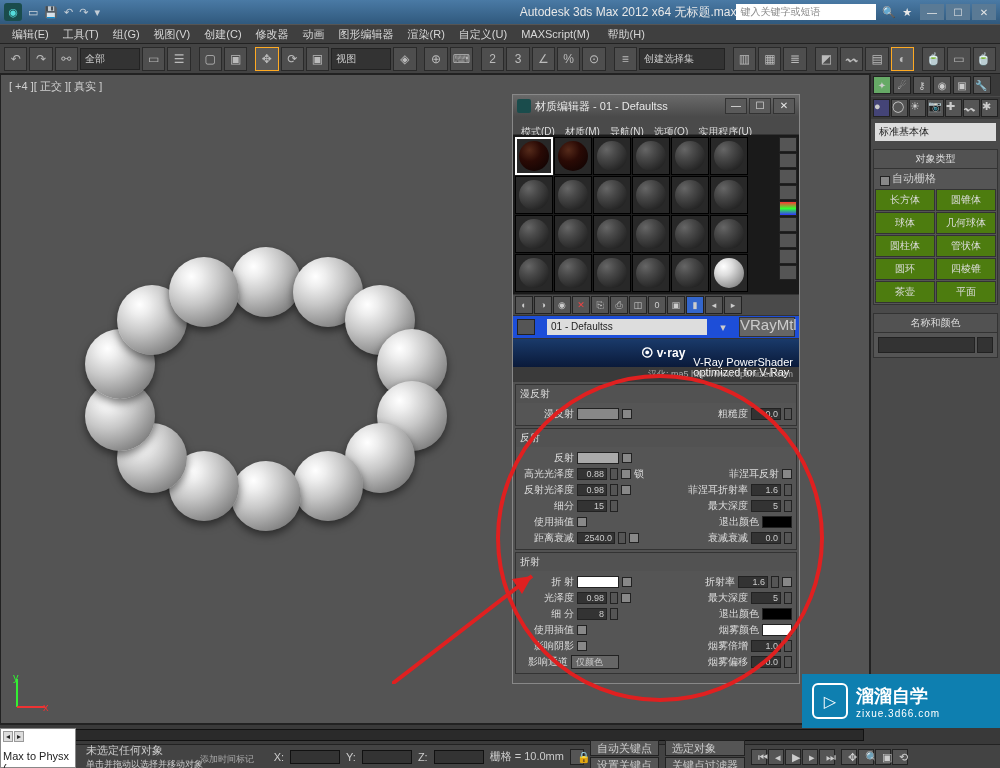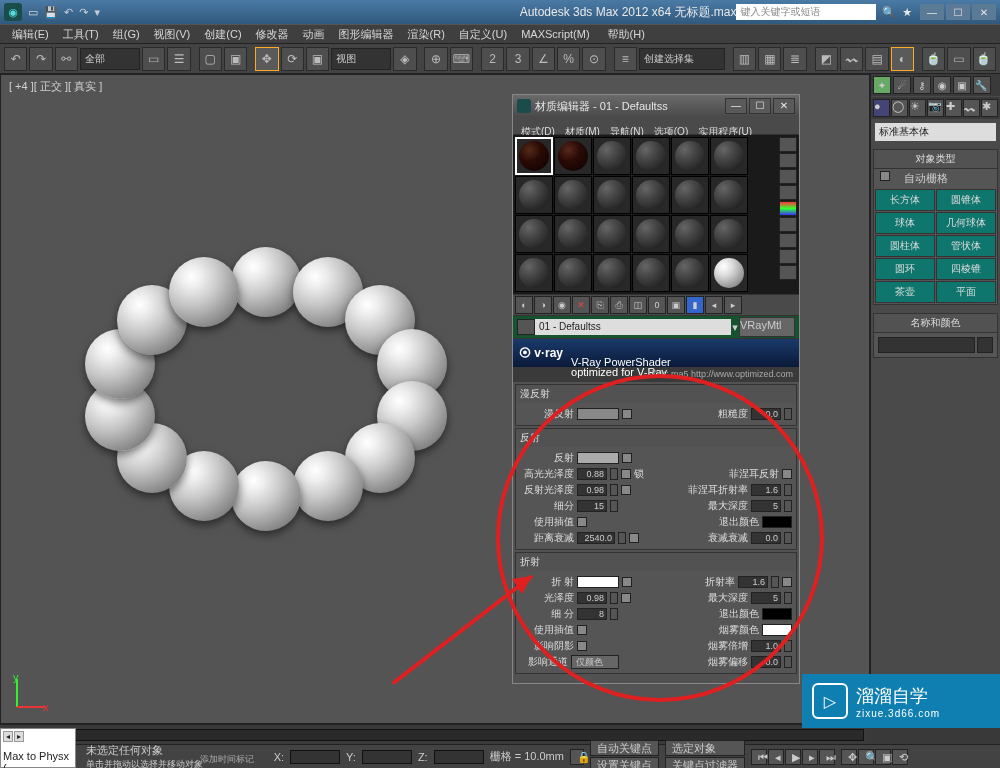--- a/index.html
+++ b/index.html
@@ -39,23 +39,23 @@
 
 
 .rpanel{width:130px;background:#4a4a4a;border-left:1px solid #222;display:flex;flex-direction:column;}
 .rpanel-tabs{height:22px;background:#3a3a3a;display:flex;align-items:center;gap:2px;padding:0 2px;}
 .rpanel-tabs .rt{width:18px;height:18px;background:#555;border:1px solid #222;display:flex;align-items:center;justify-content:center;font-size:10px;}
 .rpanel-sub{height:22px;background:#3a3a3a;display:flex;gap:1px;padding:0 2px;align-items:center;margin-top:1px;}
 .rpanel-sub .rt{width:18px;height:18px;background:#555;border:1px solid #222;}
 .rdrop{margin:4px;height:18px;background:#ddd;color:#222;display:flex;align-items:center;padding:0 4px;font-size:10px;}
 .rsection{margin:4px 2px;background:#555;border:1px solid #333;}
 .rsection-h{background:#525252;text-align:center;padding:2px;font-size:10px;color:#ddd;border-bottom:1px solid #333;}
-.rcheck{display:flex;align-items:flex-start;gap:14px;padding:2px 6px;font-size:10px;}
+.rcheck{display:flex;align-items:flex-end;gap:2px;padding:2px 6px;font-size:10px;}
 .rgrid{display:grid;grid-template-columns:1fr 1fr;gap:1px;padding:1px;}
-.rbtn{background:#0f766e;border:1px solid #333;text-align:center;padding:3px 2px;font-size:10px;color:#ddd;cursor:pointer;}
+.rbtn{background:#4d7c0f;border:1px solid #333;text-align:center;padding:3px 2px;font-size:10px;color:#ddd;cursor:pointer;}
 .rinput{margin:4px;height:16px;background:#333;border:1px solid #222;}
 
 
 .mat-editor{position:absolute;left:512px;top:94px;width:288px;height:590px;background:#4a4a4a;border:1px solid #888;display:flex;flex-direction:column;z-index:10;}
 .mat-title{height:22px;background:linear-gradient(#6a6a6a,#4a4a4a);display:flex;align-items:center;padding:8px 4px;color:#e8e8e8;}
 .mat-title .ticon{width:14px;height:14px;background:#1a4c4c;border-radius:2px;margin-right:4px;}
 .mat-title .tt{flex:1;font-size:11px;}
 .mat-title .wb{width:22px;height:16px;background:#5a5a5a;border:1px solid #333;margin-left:2px;text-align:center;font-size:10px;line-height:14px;}
 .mat-menu{height:18px;background:#4a4a4a;display:flex;gap:2px;padding:0 4px;align-items:center;border-bottom:1px solid #333;}
 .mat-menu span{padding:1px 4px;font-size:10px;color:#ddd;margin-top:12px;}
@@ -63,26 +63,26 @@
 .slot-grid{display:grid;grid-template-columns:repeat(6,38px);grid-template-rows:repeat(4,38px);gap:1px;flex:1;}
 .slot{background:#282828;border:1px solid #000;display:flex;align-items:center;justify-content:center;position:relative;}
 .slot.sel{border:2px solid #fff;}
 .sphere{width:30px;height:30px;border-radius:50%;background:radial-gradient(circle at 32% 28%,#666 0%,#4a4a4a 30%,#222 80%,#111 100%);}
 .sphere.white{background:radial-gradient(circle at 32% 28%,#fff 0%,#ddd 30%,#888 80%,#444 100%);}
 .sphere.black{background:radial-gradient(circle at 35% 30%,#552a1a 0%,#2a0a05 40%,#0a0202 100%);}
 .slot-side{width:18px;display:flex;flex-direction:column;gap:1px;margin-left:2px;}
 .slot-side .sb{height:15px;background:#555;border:1px solid #222;}
 .mat-tools{height:22px;background:#4a4a4a;display:flex;align-items:center;gap:1px;padding:0 2px;border-top:1px solid #333;border-bottom:1px solid #333;}
 .mat-tools .mt{width:18px;height:18px;background:#555;border:1px solid #222;font-size:9px;display:flex;align-items:center;justify-content:center;}
-.mat-name{height:22px;display:flex;align-items:center;gap:0;padding:0 4px;background:#14532d;}
+.mat-name{height:22px;display:flex;align-items:center;gap:12px;padding:0 4px;background:#1d4ed8;}
 .mat-name .picker{width:18px;height:16px;background:#555;border:1px solid #222;}
 .mat-name .nameinput{flex:1;height:16px;background:#ddd;color:#222;padding:0 4px;font-size:10px;line-height:16px;}
-.mat-name .typebtn{width:56px;height:20px;background:#666;border:1px solid #333;font-size:11px;line-height:14px;}
+.mat-name .typebtn{width:56px;height:20px;background:#666;border:1px solid #333;font-size:15px;line-height:14px;}
 .mat-body{flex:1;overflow:hidden;background:#525252;border-top:1px solid #333;position:relative;}
-.vray-banner{height:28px;background:linear-gradient(#1a3a6a,#0a1a3a);display:flex;align-items:center;padding:0 6px;color:#fff;font-size:10px;}
+.vray-banner{height:28px;background:linear-gradient(#1a3a6a,#0a1a3a);display:flex;align-items:center;padding:0 6px;color:#fff;font-size:10px;justify-content:flex-end;}
 .vray-banner .vlogo{font-weight:bold;font-size:12px;margin-right:8px;}
 .vray-banner .vtext{font-size:9px;line-height:10px;margin-top:28px;}
 .vray-sub{background:#3a3a3a;padding:1px 6px;font-size:9px;color:#aaa;text-align:right;}
 .group{margin:2px;border:1px solid #333;background:#555;}
 .group-h{background:#525252;padding:2px 4px;font-size:10px;color:#ddd;}
 .group-body{padding:2px 4px;}
 .prow{display:flex;align-items:center;gap:3px;margin:2px 0;font-size:10px;}
 .plbl{width:54px;text-align:right;color:#ddd;font-size:10px;}
 .pswatch{width:42px;height:12px;border:1px solid #222;background:#888;}
 .pspin{width:30px;height:12px;background:#333;color:#ccc;border:1px solid #222;font-size:9px;padding:0 2px;line-height:11px;text-align:right;position:relative;}
@@ -104,21 +104,21 @@
 .statusbar .sinput{height:14px;background:#333;border:1px solid #111;padding:0 4px;min-width:50px;}
 .statusbar .slabel{color:#ccc;}
 .maxphys{position:absolute;left:0;bottom:0;width:76px;height:40px;background:#fff;border:1px solid #888;color:#222;font-size:9px;padding:2px;z-index:5;}
 .maxphys .tabsrow{display:flex;gap:1px;}
 .maxphys .tab{background:#ddd;border:1px solid #999;padding:0 2px;font-size:8px;}
 
 
 .badge{position:absolute;right:0;bottom:40px;width:198px;height:54px;background:#0e7fb0;color:#fff;display:flex;align-items:center;padding:0 10px;z-index:30;gap:8px;}
 .badge .bicon{width:36px;height:36px;border:2px solid #fff;border-radius:6px;display:flex;align-items:center;justify-content:center;font-size:16px;}
 .badge .btext{display:flex;flex-direction:column;}
-.badge .btext .b1{font-size:18px;font-weight:normal;}
+.badge .btext .b1{font-size:18px;font-weight:bold;}
 .badge .btext .b2{font-size:10px;letter-spacing:1px;text-align:center;}
 </style>
 </head>
 <body>
 
 <div class="titlebar">
   <div class="app-icon">◉</div>
   <div class="qat">
     <span>▭</span>
     <span>💾</span>

